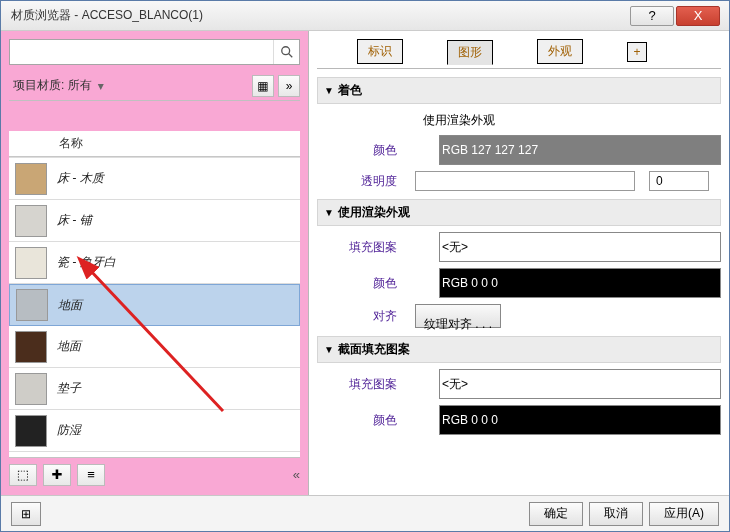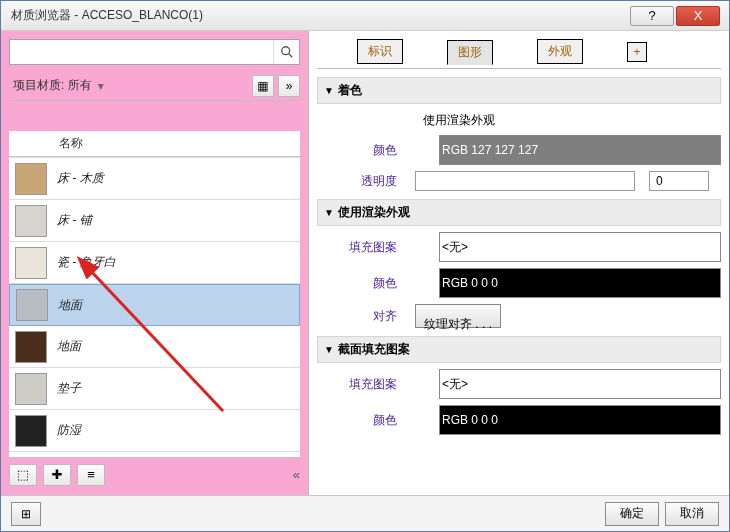--- a/index.html
+++ b/index.html
@@ -203,20 +203,21 @@
     </div>
   </div>
 
   <div class="footbar">
     <div class="left-foot">
       <button class="dlgbtn" style="width:30px;padding:0">⊞</button>
     </div>
     <div class="right-foot">
       <button class="dlgbtn">确定</button>
       <button class="dlgbtn">取消</button>
+      <button class="dlgbtn">应用(A)</button>
     </div>
   </div>
 
   <svg class="arrow" style="left:72px; top:250px;" width="160" height="170">
     <defs>
         <marker id="ah" markerWidth="10" markerHeight="10" refX="2" refY="3" orient="auto">
           <path d="M0,0 L0,6 L8,3 z" fill="#d22"></path>
         </marker>
       </defs>
     <line x1="150" y1="160" x2="16" y2="18" stroke="#d22" stroke-width="3" marker-end="url(#ah)"></line>

